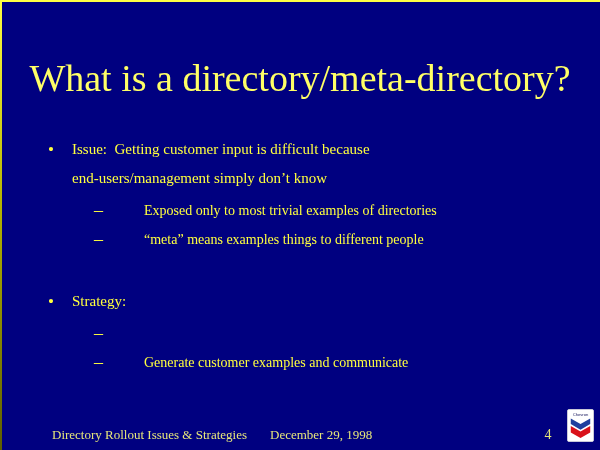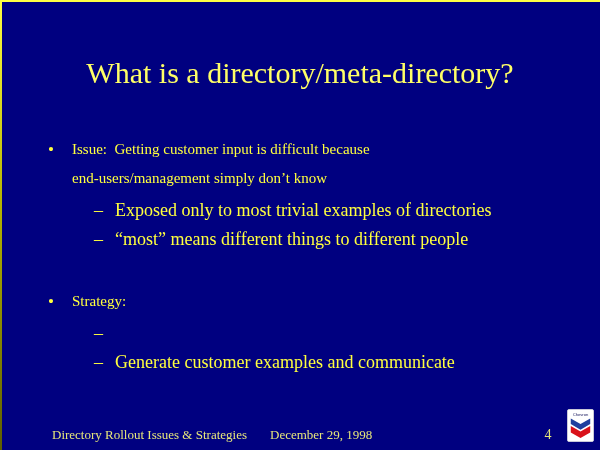--- a/index.html
+++ b/index.html
@@ -15,38 +15,38 @@
     position: absolute; top: 0; left: 0; width: 600px; height: 2px;
     background: #ffff42;
   }
   .border-left {
     position: absolute; top: 0; left: 0; width: 2px; height: 450px;
     background: linear-gradient(to bottom, #ffff42 0%, #b5b500 45%, #5e5e00 100%);
   }
   .title {
     position: absolute; top: 56px; left: 20px; right: 20px;
     margin: 0; text-align: center;
-    font-size: 30px; font-weight: normal; color: #ffff66;
+    font-size: 38px; font-weight: normal; color: #ffff66;
     white-space: nowrap;
   }
   .content {
     position: absolute; top: 135px; left: 48px; right: 24px;
     color: #ffff3d;
   }
   .bullet-line { display: flex; align-items: flex-start; }
   .bullet-marker {
     flex: 0 0 24px; font-size: 17px; line-height: 29px; color: #ffff3d;
   }
   .bullet-text {
     font-size: 15px; line-height: 29px; white-space: pre-wrap;
   }
   .sub-list { margin-left: 46px; margin-top: 3px; }
   .sub-line { display: flex; align-items: flex-start; }
   .sub-marker { flex: 0 0 21px; font-size: 18px; line-height: 29px; }
-  .sub-text { font-size: 18px; line-height: 29px; }
+  .sub-text { font-size: 14px; line-height: 29px; margin-left: 29px; }
   .group-gap { height: 33px; }
   .footer {
     position: absolute; top: 424px; left: 0; width: 600px; height: 24px;
     color: #e6e67a; font-size: 13px;
   }
   .footer-left  { position: absolute; left: 52px;  top: 3px; }
   .footer-date  { position: absolute; left: 270px; top: 3px; }
   .footer-page  { position: absolute; left: 540px; top: 3px; width: 16px; text-align: center; font-size: 14px; }
   .logo-box {
     position: absolute; left: 567px; top: 409px; width: 27px; height: 33px;
@@ -72,21 +72,21 @@
         <span class="bullet-text">Issue:  Getting customer input is difficult because
 end-users/management simply don’t know</span>
       </div>
       <div class="sub-list">
         <div class="sub-line">
           <span class="sub-marker">–</span>
           <span class="sub-text">Exposed only to most trivial examples of directories</span>
         </div>
         <div class="sub-line">
           <span class="sub-marker">–</span>
-          <span class="sub-text">“most” means different things to different people</span>
+          <span class="sub-text">“meta” means examples things to different people</span>
         </div>
       </div>
     </div>
 
     <div class="group-gap"></div>
 
     <div class="bullet-group">
       <div class="bullet-line">
         <span class="bullet-marker">•</span>
         <span class="bullet-text">Strategy:</span>

